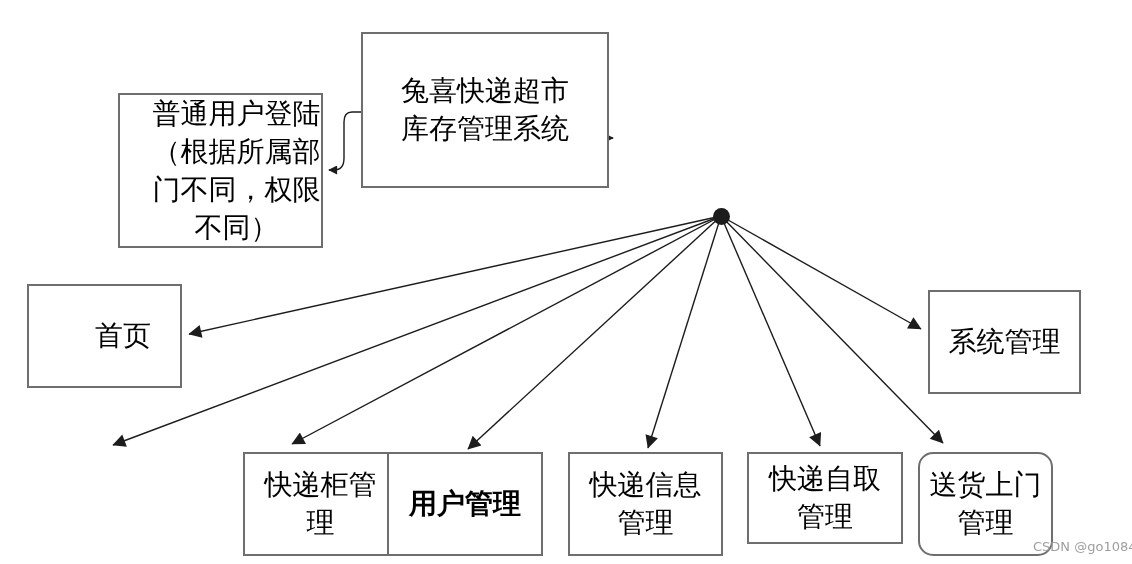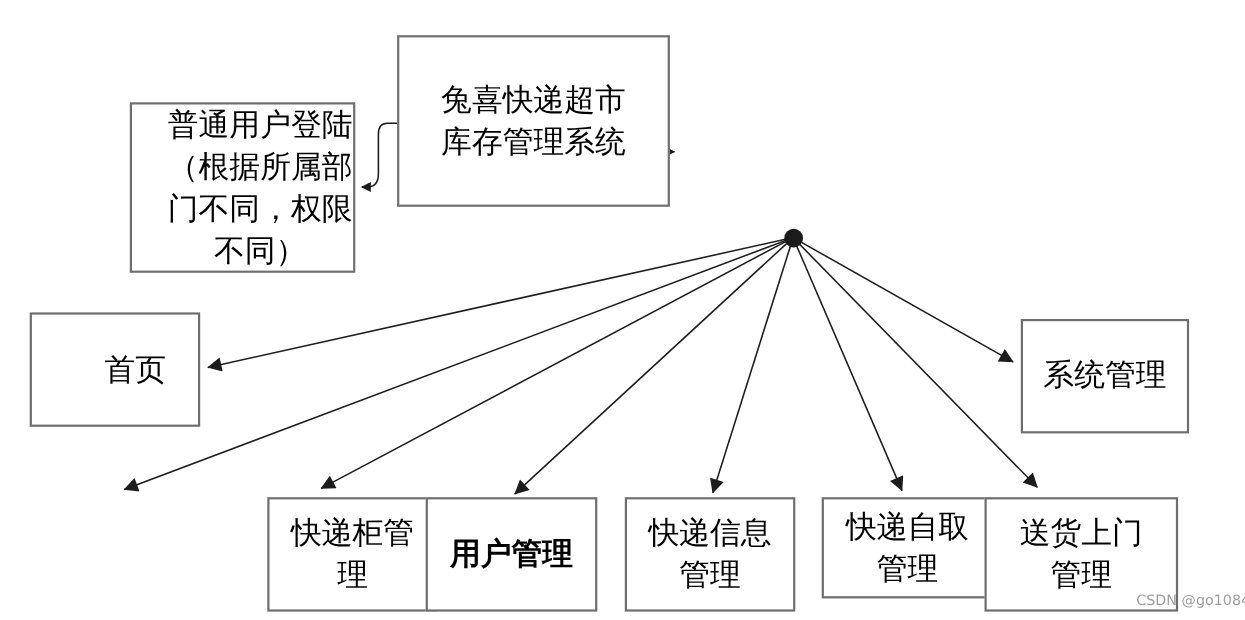--- a/index.html
+++ b/index.html
@@ -34,21 +34,21 @@
   #n-main    {left:361px;top:32px;width:248px;height:156px;}
   #n-user    {left:118px;top:93px;width:205px;height:155px;padding-left:32px;}
   #n-admin   {left:619px;top:61px;width:206px;height:155px;}
   #n-home    {left:27px;top:284px;width:155px;height:104px;padding-left:37px;}
   #n-system  {left:928px;top:290px;width:153px;height:104px;font-family:Liberation Serif, serif;}
   #n-personal{left:27px;top:452px;width:155px;height:104px;}
   #n-cabinet {left:207px;top:452px;width:155px;height:104px;margin-left:36px;}
   #n-users   {left:387px;top:452px;width:156px;height:104px;font-weight:bold;}
   #n-info    {left:568px;top:452px;width:155px;height:104px;}
   #n-pickup  {left:747px;top:452px;width:156px;height:92px;}
-  #n-delivery{left:895px;top:452px;width:176px;height:104px;}
+  #n-delivery{left:918px;top:452px;width:135px;height:104px;border-radius:15px;}
   .hub-dot{
     position:absolute;left:713px;top:208px;
     width:17px;height:17px;border-radius:50%;
     background:var(--line);
   }
   .watermark{
     position:absolute;left:1033px;top:539px;
     font-family:"DejaVu Sans", sans-serif;
     font-size:13px;color:var(--watermark);
     white-space:nowrap;

